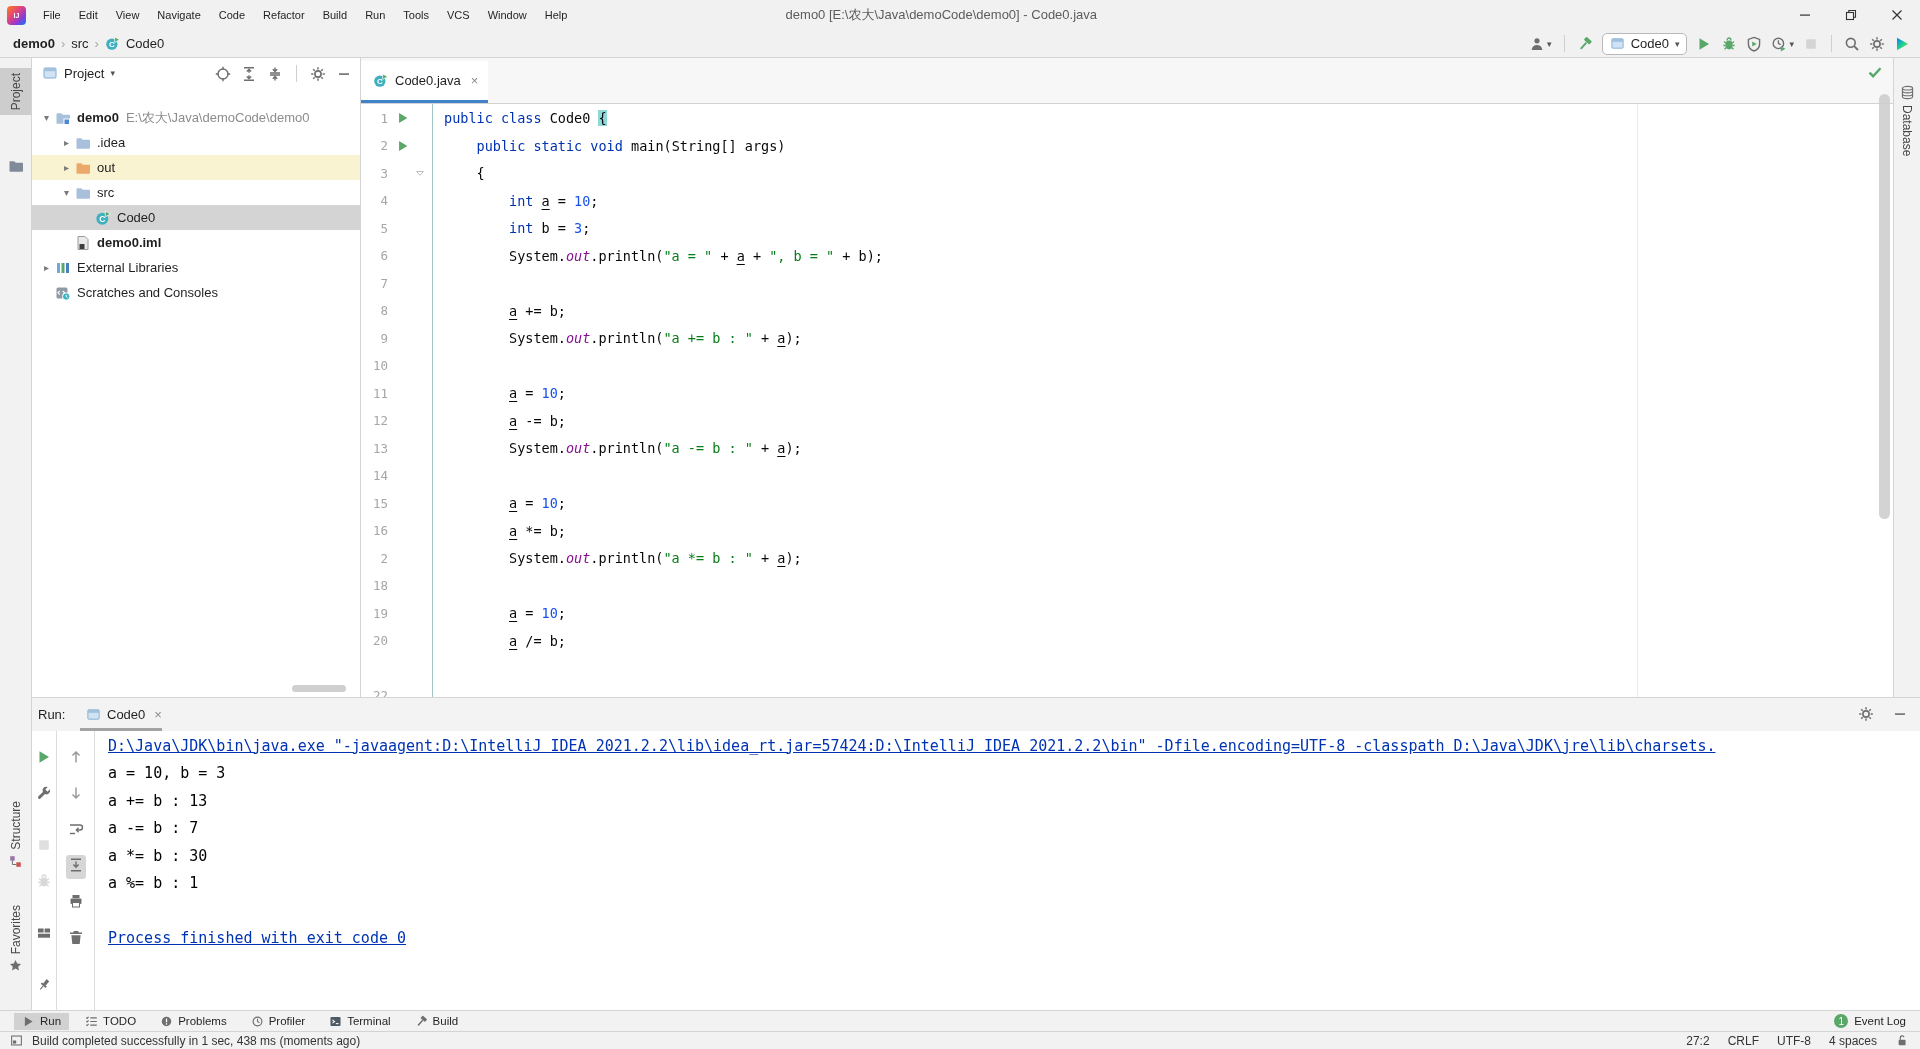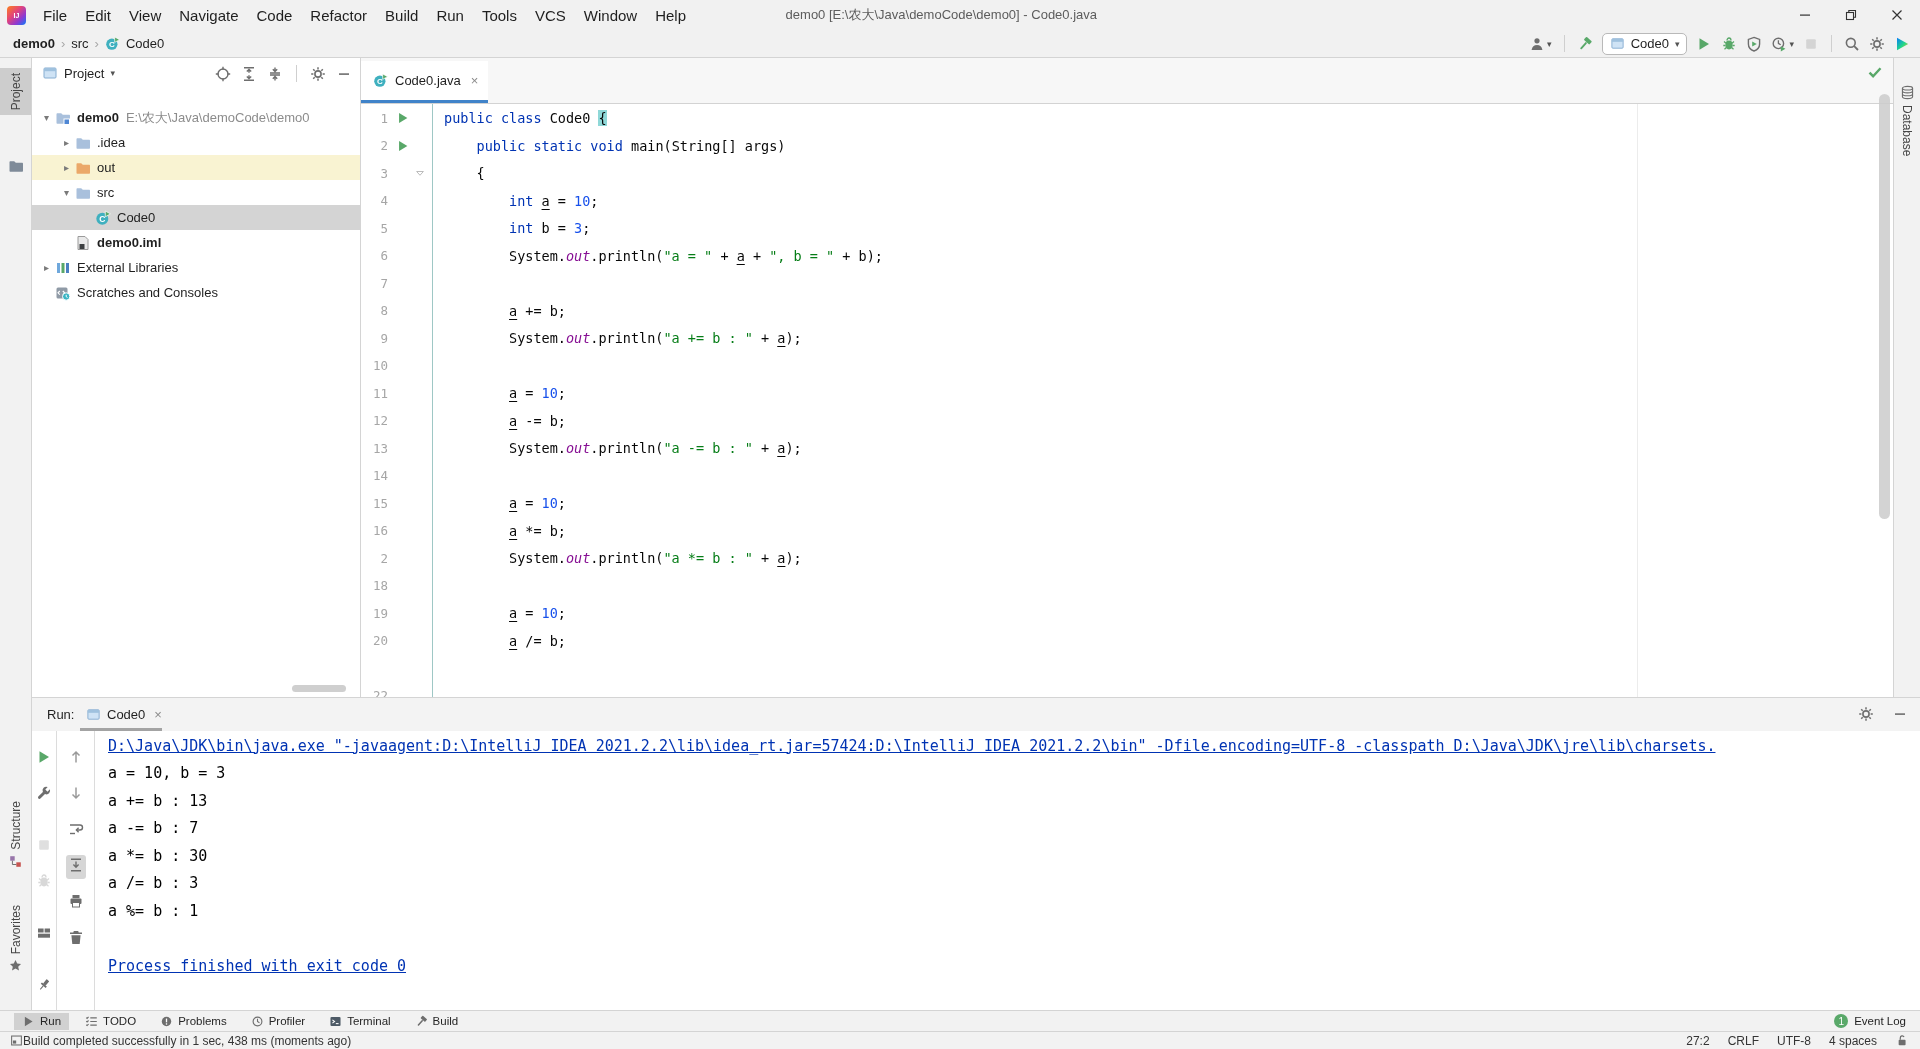--- a/index.html
+++ b/index.html
@@ -9,21 +9,21 @@
   .ic svg { width:100%; height:100%; display:block; }
   .s13 { width:13px; height:13px; } .s15 { width:15px; height:15px; } .s12{width:12px;height:12px;}
 
   
   .titlebar { position:absolute; left:0; top:0; width:1920px; height:30px; background:#f1f1f1;
     display:flex; align-items:center; }
   .logo { width:19px; height:19px; margin:0 8px 0 7px; border-radius:4px;
     background:linear-gradient(135deg,#fc801d 0%,#e3447a 40%,#9039d0 70%,#077cfb 100%);
     display:flex; align-items:center; justify-content:center; color:#fff; font-size:7px; font-weight:bold; }
   .menubar { display:flex; height:100%; }
-  .menu-item { padding:0 9px; font-size:15px; display:flex; align-items:center; cursor:default; }
+  .menu-item { padding:0 9px; font-size:11px; display:flex; align-items:center; cursor:default; }
   .win-title { position:absolute; left:50%; transform:translateX(-56%); font-size:13px; color:#5c5c5c; white-space:nowrap; }
   .win-controls { position:absolute; right:0; top:0; height:30px; display:flex; }
   .win-btn { width:46px; height:30px; display:flex; align-items:center; justify-content:center; }
 
   
   .toolbar { position:absolute; left:0; top:30px; width:1920px; height:28px; background:#f1f1f1;
     border-bottom:1px solid #d4d4d4; display:flex; align-items:center; }
   .breadcrumbs { display:flex; align-items:center; gap:6px; margin-left:13px; font-size:13px; }
   .bc.bold { font-weight:bold; }
   .bc-sep { color:#a8a8a8; font-size:13px; }
@@ -78,21 +78,21 @@
   .tk-f { color:#871094; font-style:italic; }
   .tk-u { text-decoration:underline; text-underline-offset:3px; }
   .tk-b { background:#8fd8d8; }
   .ed-check { position:absolute; right:10px; top:6px; }
   .ed-vscroll { position:absolute; right:3px; top:36px; width:11px; height:425px; background:#cbcbcb; border-radius:6px; opacity:.85; }
 
   
   .run-panel { position:absolute; left:32px; top:697px; width:1888px; height:313px; background:#fff;
     border-top:1px solid #d4d4d4; }
   .rp-header { height:33px; background:#f3f3f3; position:relative; display:flex; align-items:center; font-size:13px; }
-  .rp-label { margin-left:15px; }
+  .rp-label { margin-left:6px; }
   .rp-tab { position:absolute; left:50px; top:0; height:33px; display:flex; align-items:center; gap:6px; padding:0 4px; }
   .rp-tab-underline { position:absolute; left:48px; bottom:0; width:82px; height:3px; background:#a3a3a3; }
   .rp-actions { position:absolute; right:12px; top:8px; display:flex; gap:18px; }
   .rp-body { position:absolute; left:0; top:33px; right:0; bottom:0; }
   .rp-col { position:absolute; top:0; bottom:0; display:flex; flex-direction:column; align-items:center; padding-top:16px; }
   .rp-col1 { left:0; width:25px; border-right:1px solid #dcdcdc; }
   .rp-col2 { left:25px; width:38px; border-right:1px solid #dcdcdc; }
   .rp-tool { margin-bottom:12px; padding:2px; border-radius:3px; }
   .rp-tool.sel { background:#d6d6d6; }
   .rp-tool.dis { opacity:.45; }
@@ -107,21 +107,21 @@
   .toolwindow-bar { position:absolute; left:0; top:1010px; width:1920px; height:21px; background:#f2f2f2;
     border-top:1px solid #d4d4d4; display:flex; align-items:center; }
   .tw-tabs { display:flex; gap:8px; margin-left:14px; align-items:center; }
   .tw-tab { display:flex; align-items:center; gap:5px; font-size:11.5px; color:#262626; padding:2px 8px; }
   .tw-tab.active { background:#d1d1d1; }
   .tw-right { position:absolute; right:14px; display:flex; align-items:center; gap:6px; font-size:11.5px; }
   .badge { width:14px; height:14px; border-radius:50%; background:#59a869; color:#fff; font-size:10px;
     display:flex; align-items:center; justify-content:center; }
   .statusbar { position:absolute; left:0; top:1031px; width:1920px; height:18px; background:#f2f2f2;
     border-top:1px solid #d4d4d4; display:flex; align-items:center; font-size:12px; color:#343434; }
-  .sb-left { display:flex; align-items:center; margin-left:10px; }
+  .sb-left { display:flex; align-items:center; gap:9px; margin-left:10px; }
   .sb-right { position:absolute; right:12px; display:flex; align-items:flex-start; gap:18px; }
 </style>
 </head>
 <body>
 
 <div class="titlebar">
   <span class="logo">IJ</span>
   <nav class="menubar" id="menubar">
       <div class="menu-item">File</div>
       <div class="menu-item">Edit</div>
@@ -707,21 +707,20 @@
               <path d="M5.8 2h4.4l.5 1.4H14v1.5H2V3.4h3.3zM3.4 6.3h9.2L11.7 15H4.3z"></path>
             </svg>
           </span></div>
       </div>
     <div class="console" id="console">
         <div class="con-line sys">D:\Java\JDK\bin\java.exe "-javaagent:D:\IntelliJ IDEA 2021.2.2\lib\idea_rt.jar=57424:D:\IntelliJ IDEA 2021.2.2\bin" -Dfile.encoding=UTF-8 -classpath D:\Java\JDK\jre\lib\charsets.</div>
         <div class="con-line">a = 10, b = 3</div>
         <div class="con-line">a += b : 13</div>
         <div class="con-line">a -= b : 7</div>
         <div class="con-line">a *= b : 30</div>
-        <div class="con-line">a /= b : 3</div>
         <div class="con-line">a %= b : 1</div>
         <div class="con-line"></div>
         <div class="con-line sys">Process finished with exit code 0</div>
       </div>
     <div class="con-hscroll"></div>
   </div>
 </div>
 
 <div class="toolwindow-bar">
   <div class="tw-tabs" id="twTabs">

